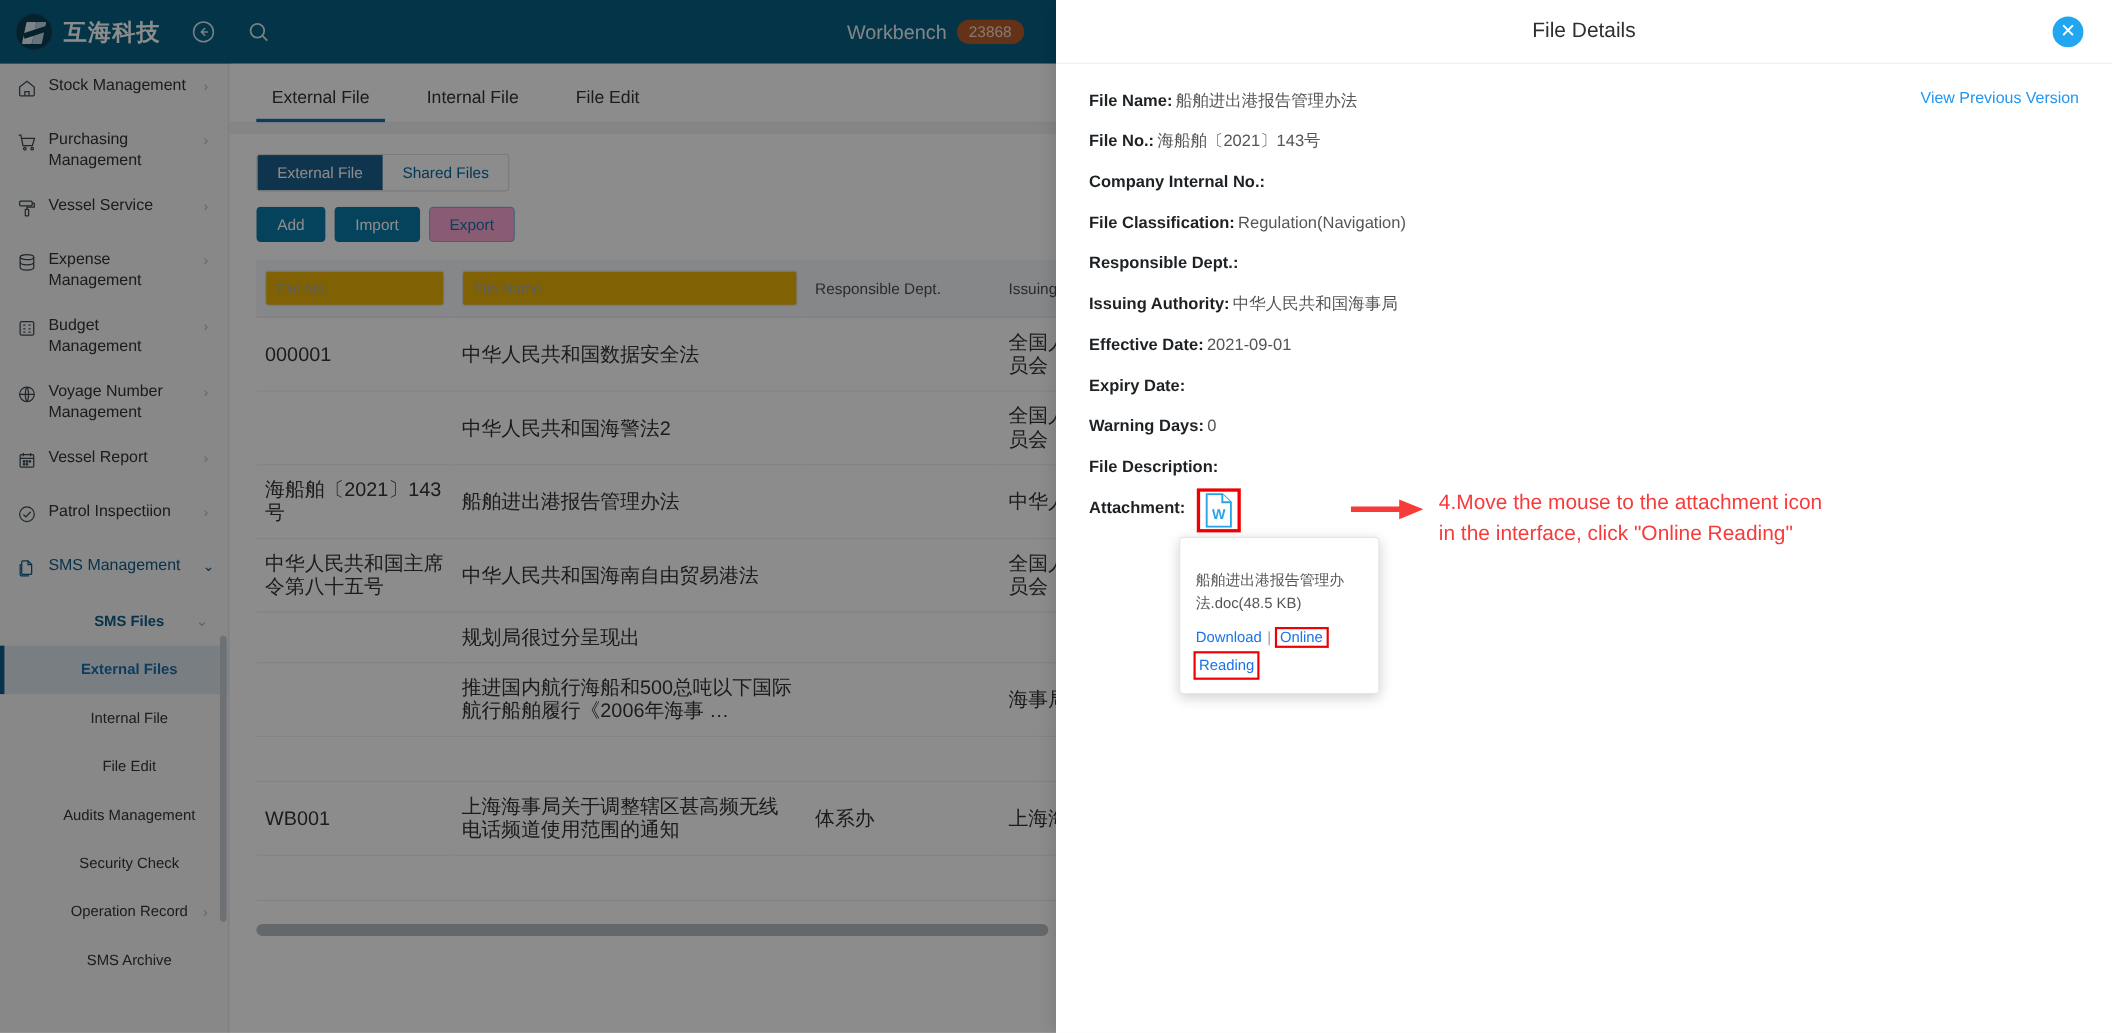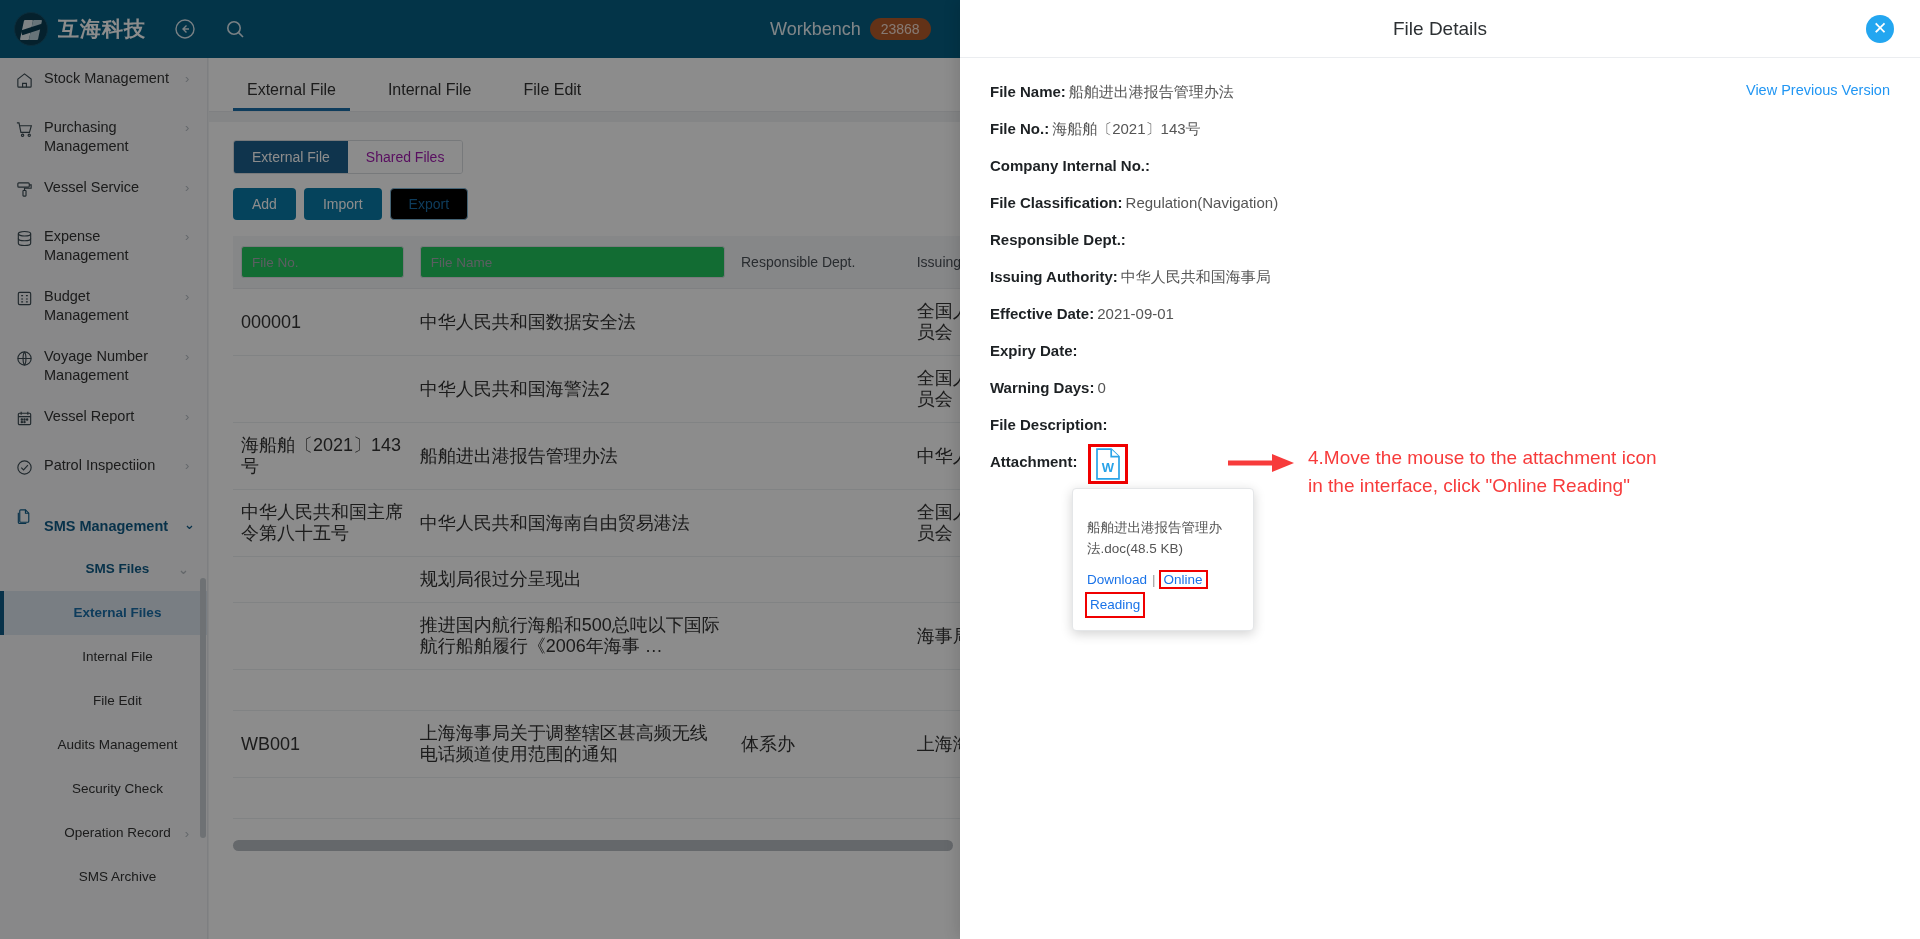--- a/index.html
+++ b/index.html
@@ -90,21 +90,21 @@
     min-height: 49px;
   }
   .nav-item .ico {
     width: 20px; height: 20px; flex: 0 0 20px;
     margin-top: 1px;
     display: flex; align-items: center; justify-content: center;
     color: #3b4a52;
   }
   .nav-item .lbl { flex: 1; line-height: 19px; }
   .nav-item .chev { flex: 0 0 10px; color: #b6bcc2; font-size: 13px; margin-top: 2px; }
-  .nav-item.open > .lbl, .nav-item.open > .chev { color: #0f5b87; font-weight: bold; margin-top: 12px; }
+  .nav-item.open > .lbl, .nav-item.open > .chev { color: #0f5b87; font-weight: normal; }
   .nav-item.open .ico { color: #0f5b87; }
   .sub-item {
     padding: 11px 12px 11px 40px;
     font-size: 13.5px; color: #333;
     display: flex; align-items: center; justify-content: center;
     cursor: pointer; position: relative;
     min-height: 44px; text-align: center;
   }
   .sub-item .st { flex: 1; text-align: center; line-height: 18px; }
   .sub-item .chev { position: absolute; right: 18px; color: #b6bcc2; font-size: 13px; }
@@ -142,40 +142,40 @@
   }
   .panel {
     margin: 10px 0 0 0; background: #fff;
     height: 817px; padding: 18px 0 0 24px; position: relative;
   }
   .seg {
     display: inline-flex; border: 1px solid #d9dde1; border-radius: 3px;
     overflow: hidden; margin-bottom: 14px;
   }
   .seg div {
-    padding: 8px 18px; font-size: 14px; color: #a21caf;
+    padding: 8px 18px; font-size: 14px; color: #0369a1;
     cursor: pointer; background: #fff;
   }
   .seg div.on { background: #1c5f8c; color: #fff; }
   .btnrow { display: flex; gap: 8px; margin-bottom: 16px; }
   .btn {
     padding: 7px 18px; font-size: 14px; border-radius: 4px;
     cursor: pointer; border: 1px solid transparent;
   }
   .btn.primary { background: #0a7ba8; color: #fff; }
-  .btn.ghost { background: #000000; color: #1a6ea8; border-color: #7fb4d4; }
+  .btn.ghost { background: #f9a8d4; color: #1a6ea8; border-color: #7fb4d4; }
 
   table.filetbl { border-collapse: collapse; width: 1100px; table-layout: fixed; }
   table.filetbl thead td {
     background: #f5f6f8; padding: 10px 8px; font-size: 14px; color: #4a5057;
     border-bottom: 1px solid #e8eaed; vertical-align: middle;
   }
   .th-input {
     width: 100%; height: 32px; border: 1px solid #dcdfe3; border-radius: 3px;
-    background: #22c55e; padding: 0 10px; font-size: 13.5px; color: #333;
+    background: #eab308; padding: 0 10px; font-size: 13.5px; color: #333;
     font-family: "Liberation Sans", sans-serif;
   }
   .th-input::placeholder { color: #a6abb1; }
   .th-plain { display: flex; align-items: center; gap: 6px; }
   .caret { font-size: 9px; color: #555; }
   table.filetbl tbody td {
     padding: 12px 8px; font-size: 18px; color: #333;
     border-bottom: 1px solid #eceef0; vertical-align: middle;
     line-height: 21px;
   }

